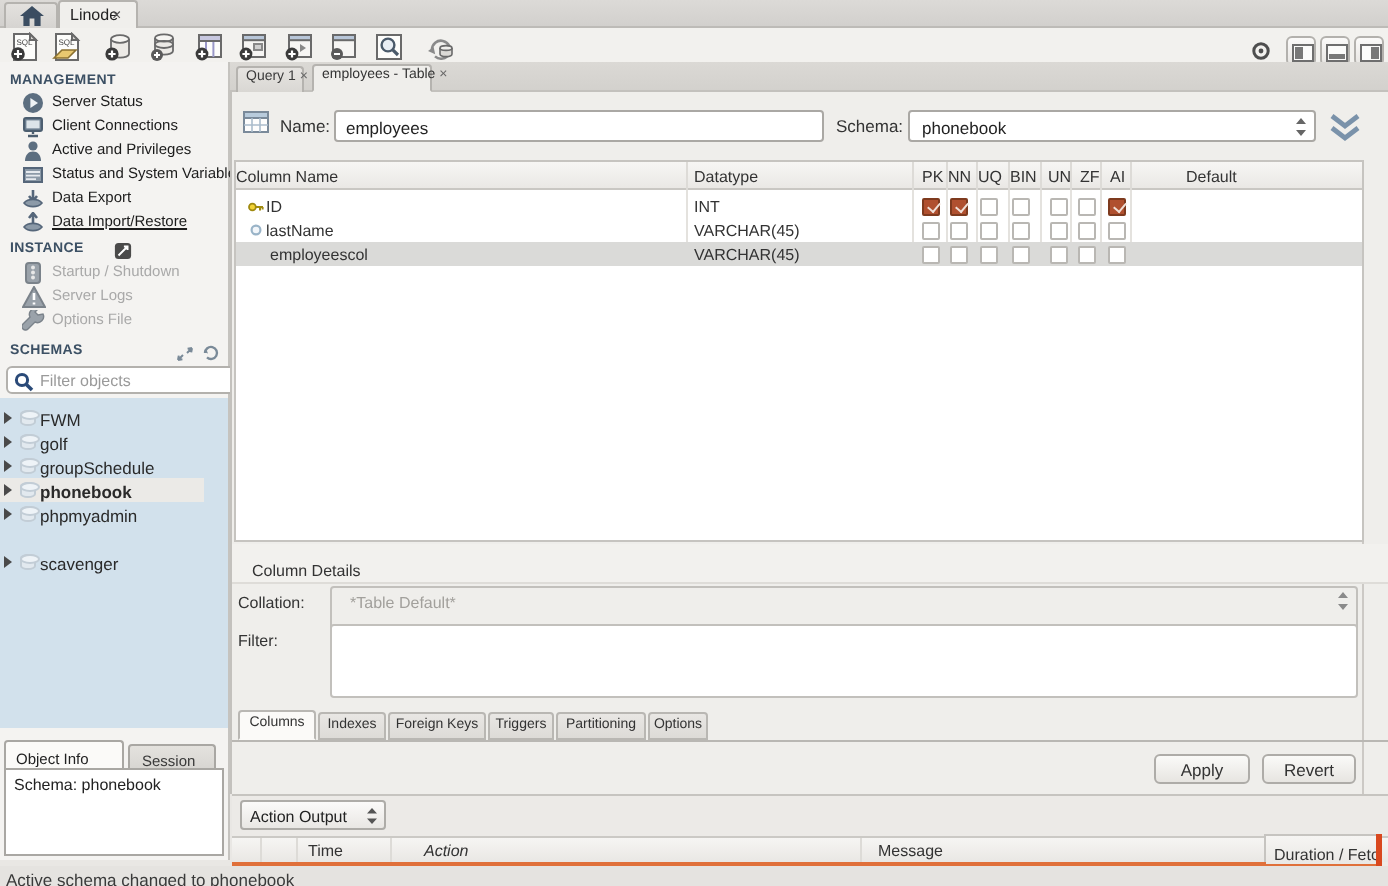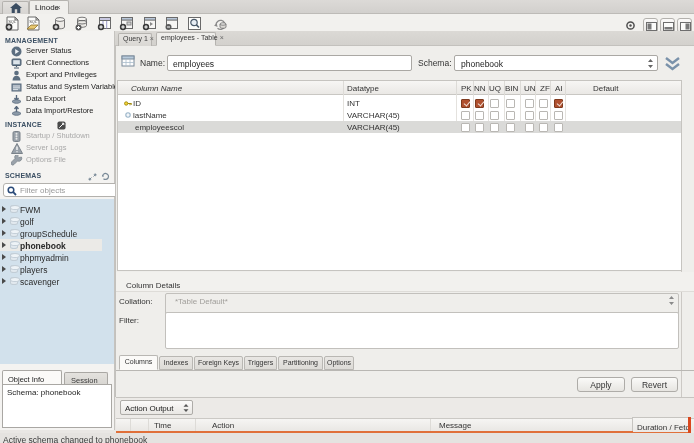--- a/index.html
+++ b/index.html
@@ -161,36 +161,36 @@
   <svg class="abs" style="left:11px;top:58px;" width="11" height="11" viewBox="0 0 11 11">
       <rect x="1" y="1" width="9" height="6.5" rx="1" fill="#6a7c8e" stroke="#4c5e70"></rect>
       <rect x="2.2" y="2.2" width="6.6" height="4" fill="#dce4ea"></rect>
       <path d="M5.5 7.5 v1.5 M3 10 h5" stroke="#4c5e70" stroke-width="1.2"></path>
     </svg>
   <div class="sitem abs" style="left:26px;top:58px;">Client Connections</div>
   <svg class="abs" style="left:11px;top:70px;" width="11" height="11" viewBox="0 0 11 11">
       <circle cx="5.5" cy="3" r="2.3" fill="#5c6e80"></circle>
       <path d="M1.5 10.5 c0 -3.2 1.8 -4.8 4 -4.8 s4 1.6 4 4.8 z" fill="#5c6e80"></path>
     </svg>
-  <div class="sitem abs" style="left:26px;top:70px;">Export and Privileges</div>
+  <div class="sitem abs" style="left:26px;top:70px;">Active and Privileges</div>
   <svg class="abs" style="left:11px;top:82px;" width="11" height="11" viewBox="0 0 11 11">
       <rect x="1" y="2" width="9" height="7" fill="#8c9aa8" stroke="#55667a"></rect>
       <path d="M2 4 h7 M2 5.8 h7 M2 7.6 h5" stroke="#e6eaef" stroke-width="0.9"></path>
     </svg>
   <div class="sitem abs" style="left:26px;top:82px;">Status and System Variable</div>
   <svg class="abs" style="left:11px;top:94px;" width="11" height="11" viewBox="0 0 11 11">
       <path d="M5.5 1 v5 M3.5 4 l2 2.5 l2 -2.5" stroke="#55667a" stroke-width="1.3" fill="none"></path>
       <path d="M1 7.5 c1 -1.2 2.5 -1.8 4.5 -1.8 s3.5 0.6 4.5 1.8 c-1 1.2 -2.5 1.8 -4.5 1.8 s-3.5 -0.6 -4.5 -1.8 z" fill="#8c9aa8" stroke="#55667a" stroke-width="0.8"></path>
     </svg>
   <div class="sitem abs" style="left:26px;top:94px;">Data Export</div>
   <svg class="abs" style="left:11px;top:106px;" width="11" height="11" viewBox="0 0 11 11">
       <path d="M5.5 6 v-5 M3.5 3 l2 -2.5 l2 2.5" stroke="#55667a" stroke-width="1.3" fill="none"></path>
       <path d="M1 7.5 c1 -1.2 2.5 -1.8 4.5 -1.8 s3.5 0.6 4.5 1.8 c-1 1.2 -2.5 1.8 -4.5 1.8 s-3.5 -0.6 -4.5 -1.8 z" fill="#8c9aa8" stroke="#55667a" stroke-width="0.8"></path>
     </svg>
-  <div class="sitem abs" style="left:26px;top:106px;">Data Import/Restore</div>
+  <div class="sitem abs" style="left:26px;top:106px;text-decoration:underline;">Data Import/Restore</div>
 </div>
 <div class="abs shead" style="left:5px;top:121px;">INSTANCE</div>
 <div class="abs" id="inst-items">
   <svg class="abs" style="left:57px;top:121px;" width="9" height="9" viewBox="0 0 10 10">
       <rect x="0.5" y="0.5" width="9" height="9" rx="2" fill="#4a4a4a"></rect>
       <path d="M2.5 7.5 L7.5 2.5 M5.5 2.5 h2 v2" stroke="#fff" stroke-width="1.1" fill="none"></path>
     </svg>
   <svg class="abs" style="left:12px;top:131px;" width="9" height="11" viewBox="0 0 9 11">
       <rect x="1" y="0.5" width="7" height="10" rx="1.5" fill="#9aa2aa" stroke="#7a828a"></rect>
       <circle cx="4.5" cy="2.8" r="1" fill="#e8e8e8"></circle>
@@ -241,25 +241,20 @@
     </div>
   <div class="trow sel" style="top:40px;">
       <span class="tri"></span>
       <span class="dbi"></span>
       <span class="txt" style="font-weight:bold;">phonebook</span>
     </div>
   <div class="trow" style="top:52px;">
       <span class="tri"></span>
       <span class="dbi"></span>
       <span class="txt">phpmyadmin</span>
-    </div>
-  <div class="trow" style="top:64px;">
-      <span class="tri"></span>
-      <span class="dbi"></span>
-      <span class="txt">players</span>
     </div>
   <div class="trow" style="top:76px;text-align:right;">
       <span class="tri"></span>
       <span class="dbi"></span>
       <span class="txt">scavenger</span>
     </div>
 </div>
 <div class="abs" id="objinfo">
   <div class="abs" style="left:2px;top:370px;width:60px;height:14px;background:#fbfaf8;border:1px solid #a9a7a3;border-bottom:none;border-radius:2px 2px 0 0;">
       <span style="position:absolute;left:5px;top:3.5px;font-size:7.5px;color:#222;">Object Info</span>
@@ -294,21 +289,21 @@
         <path d="M3.5 0 L6 3 H1 Z M3.5 9 L1 6 H6 Z" fill="#666"></path>
       </svg>
   </div>
   <svg class="abs" style="left:664px;top:56px;" width="17" height="15" viewBox="0 0 17 15">
       <path d="M2 2 L8.5 7 L15 2" fill="none" stroke="#7a92aa" stroke-width="2.4"></path>
       <path d="M2 8 L8.5 13 L15 8" fill="none" stroke="#7a92aa" stroke-width="2.4"></path>
     </svg>
 </div>
 <div class="abs" id="grid">
   <div id="gridhead">
-    <span class="gh" style="left:13px;font-style:italic;">Column Name</span>
+    <span class="gh" style="left:0;">Column Name</span>
     <span class="gh" style="left:229px;">Datatype</span>
     <span class="gh" style="left:343px;">PK</span>
     <span class="gh" style="left:356px;">NN</span>
     <span class="gh" style="left:371px;">UQ</span>
     <span class="gh" style="left:387px;">BIN</span>
     <span class="gh" style="left:406px;">UN</span>
     <span class="gh" style="left:422px;">ZF</span>
     <span class="gh" style="left:437px;">AI</span>
     <span class="gh" style="left:475px;">Default</span>
     <span class="gv" style="left:225px;height:14px;"></span>
@@ -404,21 +399,21 @@
 <div class="abs" id="actout">
   <div class="abs" style="left:116px;top:397px;width:578px;height:36px;background:#eceae7;border-top:1px solid #c6c4c0;"></div>
   <div class="abs" style="left:120px;top:400px;width:73px;height:15px;background:linear-gradient(#fbfaf9,#e9e7e4);border:1px solid #aeaca8;border-radius:2px;">
     <span style="position:absolute;left:4px;top:3px;font-size:8px;color:#222;">Action Output</span>
     <svg style="position:absolute;right:3px;top:3px;" width="6" height="8" viewBox="0 0 6 8">
         <path d="M3 0 L5.5 2.8 H0.5 Z M3 8 L0.5 5.2 H5.5 Z" fill="#555"></path>
       </svg>
   </div>
   <div class="abs" id="acthead">
     <span class="gh" style="left:38px;top:2px;">Time</span>
-    <span class="gh" style="left:96px;top:2px;">Action</span>
+    <span class="gh" style="left:96px;top:2px;font-style:italic;">Action</span>
     <span class="gh" style="left:323px;top:2px;">Message</span>
     <span class="gv" style="left:14px;height:13px;"></span>
     <span class="gv" style="left:32px;height:13px;"></span>
     <span class="gv" style="left:79px;height:13px;"></span>
     <span class="gv" style="left:314px;height:13px;"></span>
   </div>
   <div class="abs" style="left:632px;top:417px;width:59px;height:17px;background:linear-gradient(#f6f5f3,#e9e7e4);border:1px solid #c6c4c0;">
       <span style="position:absolute;left:4px;top:5px;font-size:8px;color:#333;">Duration / Fetc</span>
     </div>
   <div class="abs" style="left:116px;top:431px;width:517px;height:2px;background:#e0703a;"></div>

